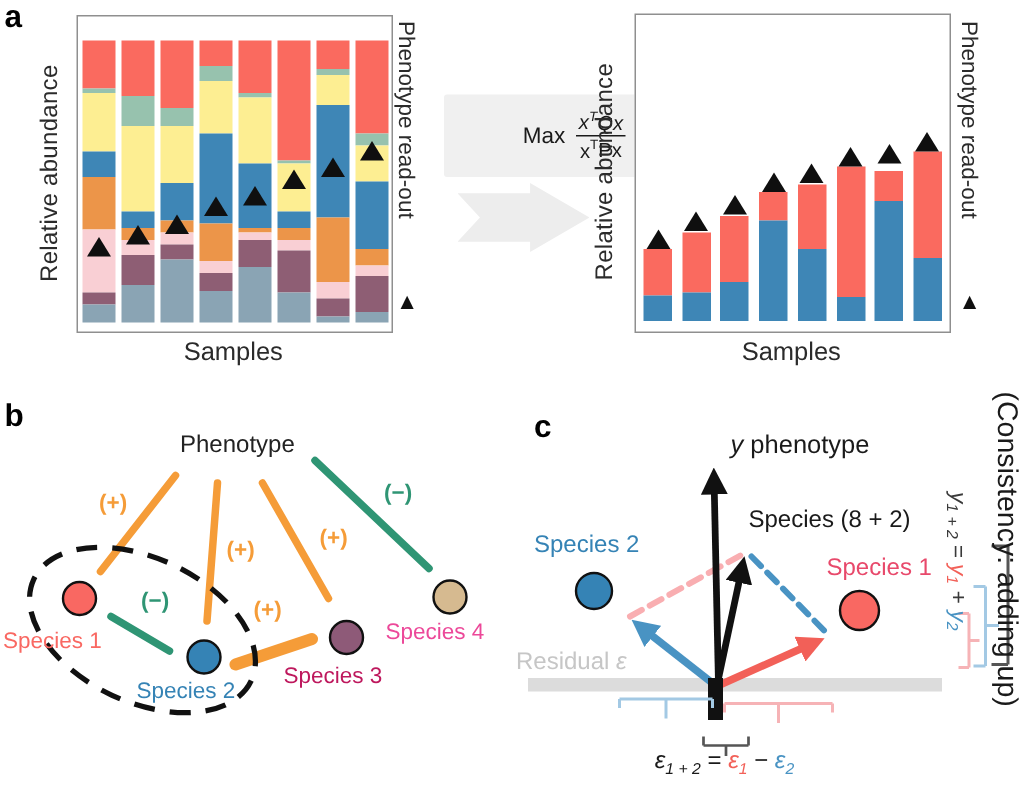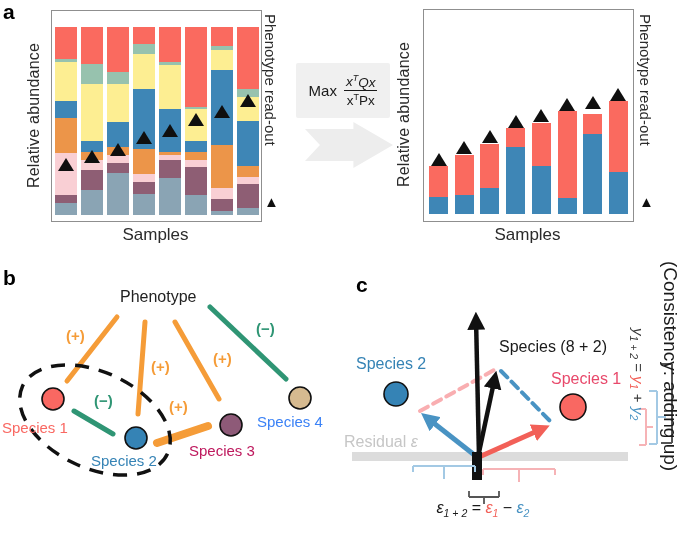--- a/index.html
+++ b/index.html
@@ -12,21 +12,21 @@
   .stack-bar div{width:100%;}
   .tri-marker{position:absolute;width:0;height:0;border-left:8px solid transparent;
               border-right:8px solid transparent;border-bottom:13px solid #0f0f0f;}
   .vtext-down{writing-mode:vertical-rl;}
   .vtext-up{writing-mode:vertical-rl;transform:rotate(180deg);}
   .axis-label{font-size:16px;color:#2b2b2b;letter-spacing:.2px;}
   .readout{font-size:15px;color:#2b2b2b;}
   .samples{font-size:17px;color:#2b2b2b;text-align:center;}
   .center{display:flex;align-items:center;justify-content:center;}
   #max-box{left:296px;top:63px;width:94px;height:55px;background:#f0f0f0;border-radius:2px;
-           display:flex;align-items:center;justify-content:center;gap:7px;font-size:15px;}
+           display:flex;align-items:center;justify-content:center;gap:7px;font-size:15px;padding-left:40px;}
   .fraction{display:flex;flex-direction:column;align-items:center;font-size:13.5px;line-height:1.15;}
   .fraction .num{padding:0 2px;}
   .fraction .bar-line{width:100%;height:0;border-top:1.4px solid #1a1a1a;}
   .fraction sup{font-size:9px;}
   #flow-arrow{left:305px;top:122px;width:88px;height:46px;background:#ededed;
               clip-path:polygon(0 15%,55% 15%,55% 0,100% 50%,55% 100%,55% 85%,0 85%,17% 50%);}
   .sign-label{font-size:15px;font-weight:bold;}
   .species-label{font-size:15px;}
   sub{font-size:10px;}
   .eqline{font-size:16px;}
@@ -247,23 +247,24 @@
   <span class="abs sign-label" style="left:66px;top:327px;color:#f59c38;">(+)</span>
   <span class="abs sign-label" style="left:151px;top:358px;color:#f59c38;">(+)</span>
   <span class="abs sign-label" style="left:213px;top:350px;color:#f59c38;">(+)</span>
   <span class="abs sign-label" style="left:256px;top:320px;color:#2f9574;">(−)</span>
   <span class="abs sign-label" style="left:94px;top:392px;color:#2f9574;">(−)</span>
   <span class="abs sign-label" style="left:169px;top:398px;color:#f59c38;">(+)</span>
 
   <span class="abs species-label" style="left:2px;top:419px;color:#f96862;">Species 1</span>
   <span class="abs species-label" style="left:91px;top:452px;color:#3583b5;">Species 2</span>
   <span class="abs species-label" style="left:189px;top:442px;color:#be185d;">Species 3</span>
-  <span class="abs species-label" style="left:257px;top:413px;color:#3b82f6;text-align:right;">Species 4</span>
+  <span class="abs species-label" style="left:257px;top:413px;color:#ec4899;text-align:right;">Species 4</span>
 
   <div class="abs panel-letter" style="left:356px;top:273px;">c</div>
+  <div class="abs" style="left:487px;top:287px;font-size:17px;"><span style="font-style: italic;">y</span><span> phenotype</span></div>
   <div class="abs" style="left:499px;top:338px;font-size:16px;">Species (8 + 2)</div>
   <div class="abs" style="left:356px;top:355px;font-size:16px;color:#3583b5;">Species 2</div>
   <div class="abs" style="left:551px;top:370px;font-size:16px;color:#e8496b;">Species 1</div>
   <div class="abs" style="left:344px;top:433px;font-size:16px;color:#c6c6c6;"><span>Residual </span><span style="font-style: italic;">ε</span></div>
 
   <div class="abs eqline" style="left:413px;top:499px;width:140px;text-align:center;"><span style="font-style: italic; color: rgb(26, 26, 26);">ε<sub>1 + 2</sub></span><span style="color: rgb(26, 26, 26);"> = </span><span style="font-style: italic; color: rgb(242, 96, 88);">ε<sub>1</sub></span><span style="color: rgb(26, 26, 26);"> − </span><span style="font-style: italic; color: rgb(73, 147, 195);">ε<sub>2</sub></span></div>
 
   <div class="abs vtext-down eqline" style="left:628px;top:328px;height:120px;font-size:15px;"><span style="font-style: italic; color: rgb(58, 58, 58);">y<sub>1 + 2</sub></span><span style="color: rgb(58, 58, 58);"> = </span><span style="font-style: italic; color: rgb(242, 96, 88);">y<sub>1</sub></span><span style="color: rgb(58, 58, 58);"> + </span><span style="font-style: italic; color: rgb(73, 147, 195);">y<sub>2</sub></span></div>
   <div class="abs vtext-down" style="left:659px;top:261px;height:272px;font-size:19px;color:#1a1a1a;">(Consistency: adding up)</div>
 

